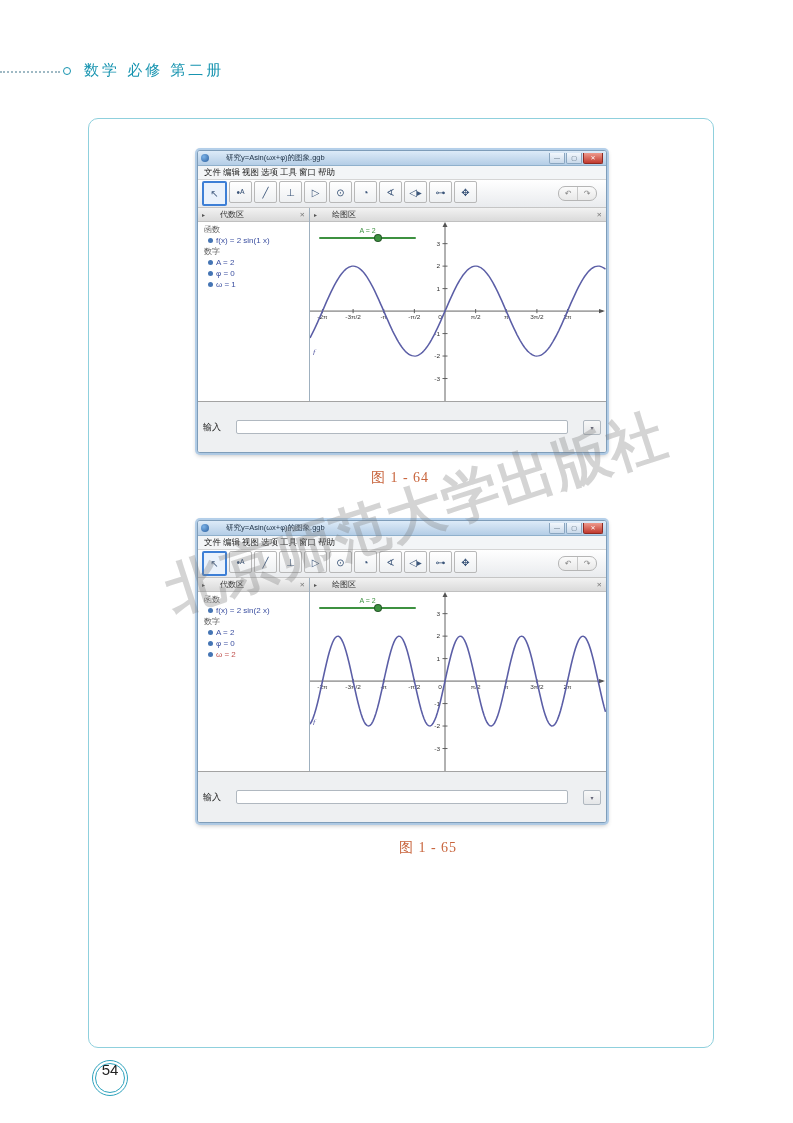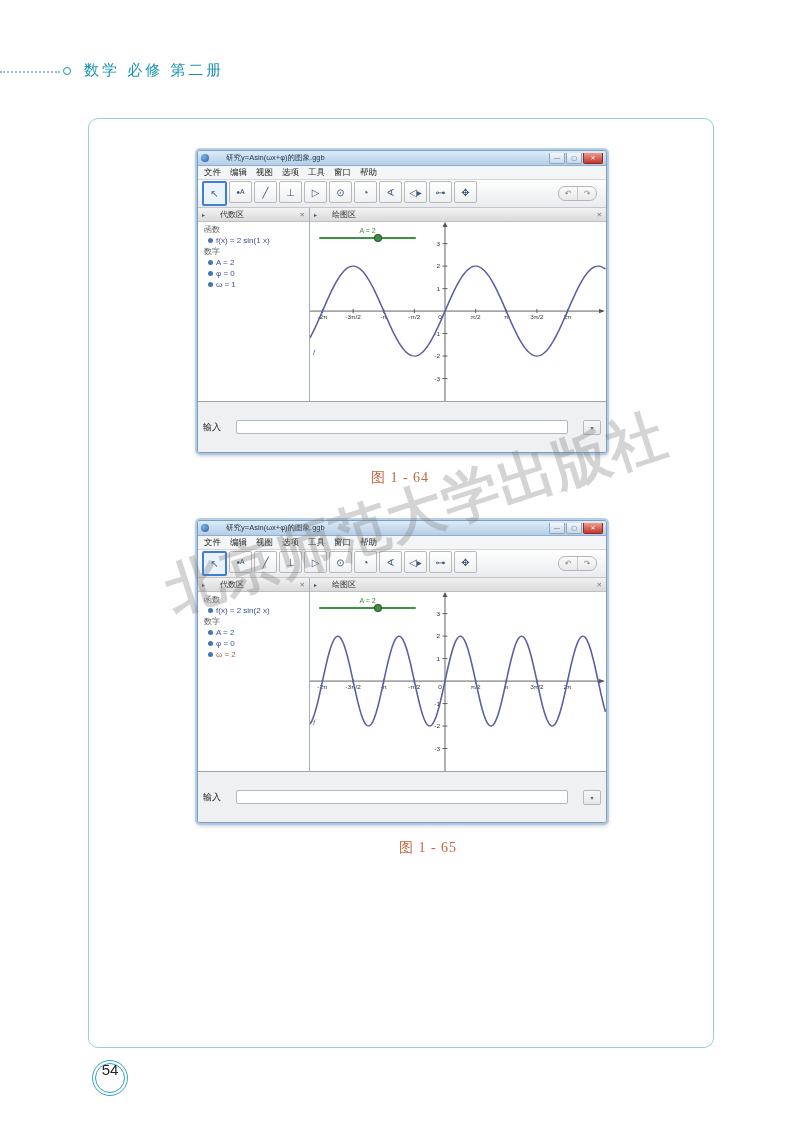--- a/index.html
+++ b/index.html
@@ -42,21 +42,21 @@
   .app-icon{width:8px;height:8px;border-radius:50%;
             background:radial-gradient(circle at 35% 35%,#7ab2e8,#2c5f9e);flex:0 0 8px;}
   .win-title{font-size:7.5px;color:#23364a;white-space:nowrap;overflow:hidden;}
   .win-controls{margin-left:auto;display:flex;gap:1px;}
   .win-btn{width:14px;height:10px;display:flex;align-items:center;justify-content:center;
            font-size:6px;color:#44586c;background:linear-gradient(#f2f7fc,#c9d9ea);
            border:1px solid #8aa6c0;border-radius:0 0 2px 2px;border-top:none;}
   .win-btn.close{width:18px;color:#fff;background:linear-gradient(#ee9a8d,#c1392e);
                  border-color:#8d2a22;}
 
-  .menubar{height:13px;flex:0 0 13px;display:flex;align-items:center;gap:9px;padding:0 6px;
+  .menubar{height:13px;flex:0 0 13px;display:flex;align-items:center;gap:2px;padding:0 6px;
            background:#f3f5f7;border-bottom:1px solid #d5d5d5;font-size:8.5px;color:#222;}
   .menu-item{cursor:default;}
 
   .toolbar{height:27px;flex:0 0 27px;display:flex;align-items:center;gap:2px;padding:0 4px;
            background:linear-gradient(#ffffff,#e9ebee);border-bottom:1px solid #c5c5c5;}
   .tool-btn{width:21px;height:20px;display:flex;align-items:center;justify-content:center;
             font-size:10px;color:#3c567a;background:linear-gradient(#ffffff,#eef0f2);
             border:1px solid #b8b8b8;border-radius:2px;overflow:hidden;}
   .tool-btn.selected{border:2px solid #3d7fd6;background:#eaf2fc;width:21px;height:21px;}
   .undo-redo{margin-left:auto;margin-right:5px;display:flex;height:13px;border:1px solid #b5b5b5;

